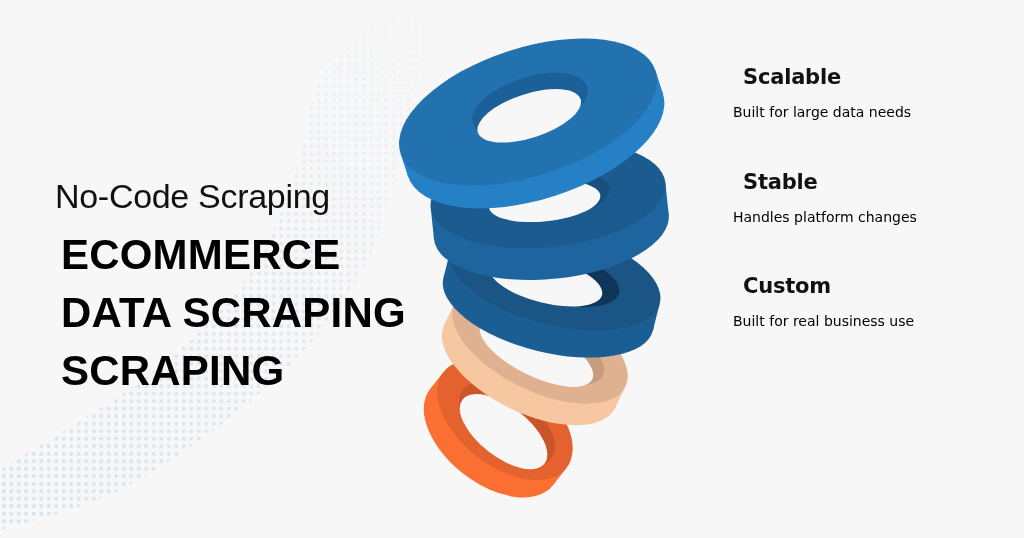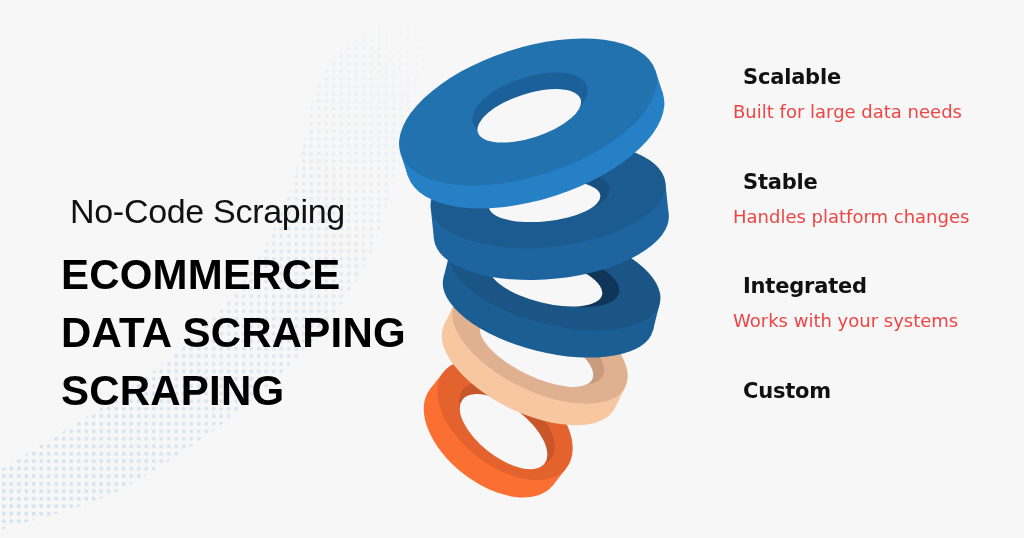--- a/index.html
+++ b/index.html
@@ -11,21 +11,21 @@
   }
   .halftone {
     position: absolute; left: 0; top: 0; width: 1024px; height: 538px;
     pointer-events: none;
   }
   .left-block {
     position: absolute; left: 55px; top: 176px;
   }
   .subtitle {
     font-size: 34px; font-weight: 400; color: #111;
-    letter-spacing: -0.3px; line-height: 40px; margin: 15px;
+    letter-spacing: -0.3px; line-height: 40px; margin: 0;
   }
   .headline {
     margin: 10px 0 0 6px;
     font-size: 42px; font-weight: 700; color: #000;
     line-height: 58px; letter-spacing: 0.2px;
   }
   .headline span { display: block; }
   .rings {
     position: absolute; left: 380px; top: 20px; width: 320px; height: 510px;
   }
@@ -33,21 +33,21 @@
     position: absolute; left: 733px; top: 52px; width: 280px;
   }
   .feature { height: 94.5px; }
   .feature-title {
     font-family: "DejaVu Sans", sans-serif;
     font-size: 21px; font-weight: 700; color: #111; margin: 10px;
     line-height: 30px; letter-spacing: -0.2px;
   }
   .feature-desc {
     font-family: "DejaVu Sans", sans-serif;
-    font-size: 18px; color: #ef4444; margin: 2px 0 0 0; line-height: 20px;
+    font-size: 14px; color: #000000; margin: 2px 0 0 0; line-height: 20px;
   }
 </style>
 </head>
 <body>
 
 <svg class="halftone" viewBox="0 0 1024 538" xmlns="http://www.w3.org/2000/svg">
   <defs>
     <pattern id="dots" x="0" y="0" width="7.5" height="7.5" patternUnits="userSpaceOnUse">
       <circle cx="3.75" cy="3.75" r="2" fill="#cfe0f0"></circle>
     </pattern>
@@ -118,19 +118,16 @@
 <div class="features">
   <div class="feature">
     <p class="feature-title">Scalable</p>
     <p class="feature-desc">Built for large data needs</p>
   </div>
   <div class="feature">
     <p class="feature-title">Stable</p>
     <p class="feature-desc">Handles platform changes</p>
   </div>
   <div class="feature">
-    <p class="feature-title">Integrated</p>
-    <p class="feature-desc">Works with your systems</p>
-  </div>
-  <div class="feature">
     <p class="feature-title">Custom</p>
+    <p class="feature-desc">Built for real business use</p>
   </div>
 </div>
 
 </body></html>

